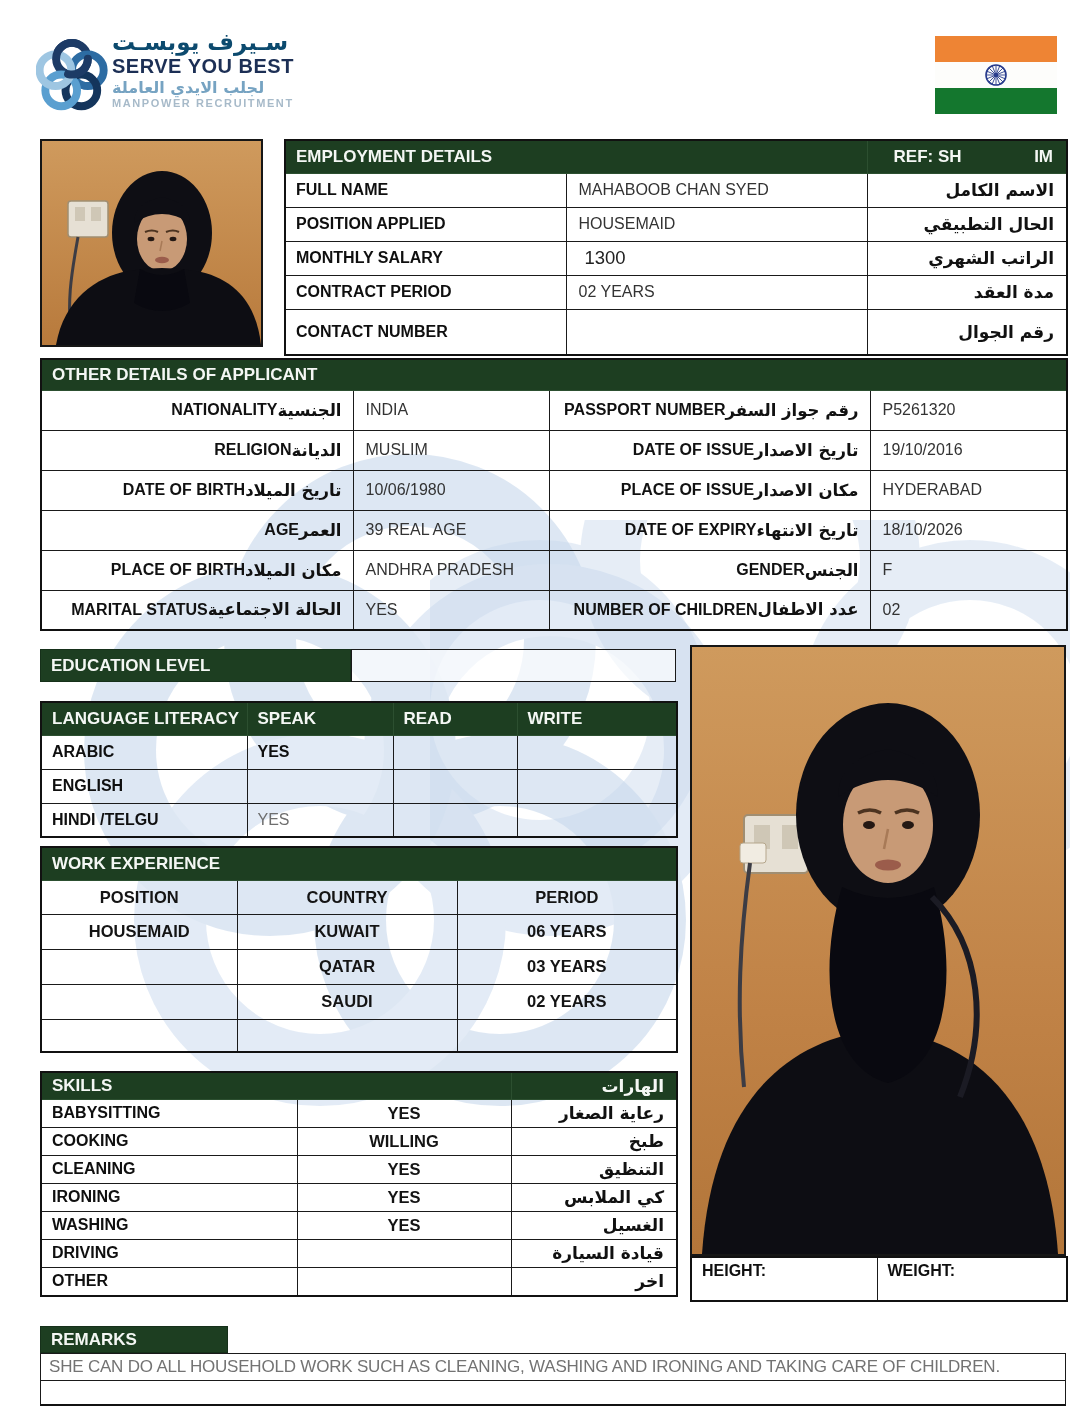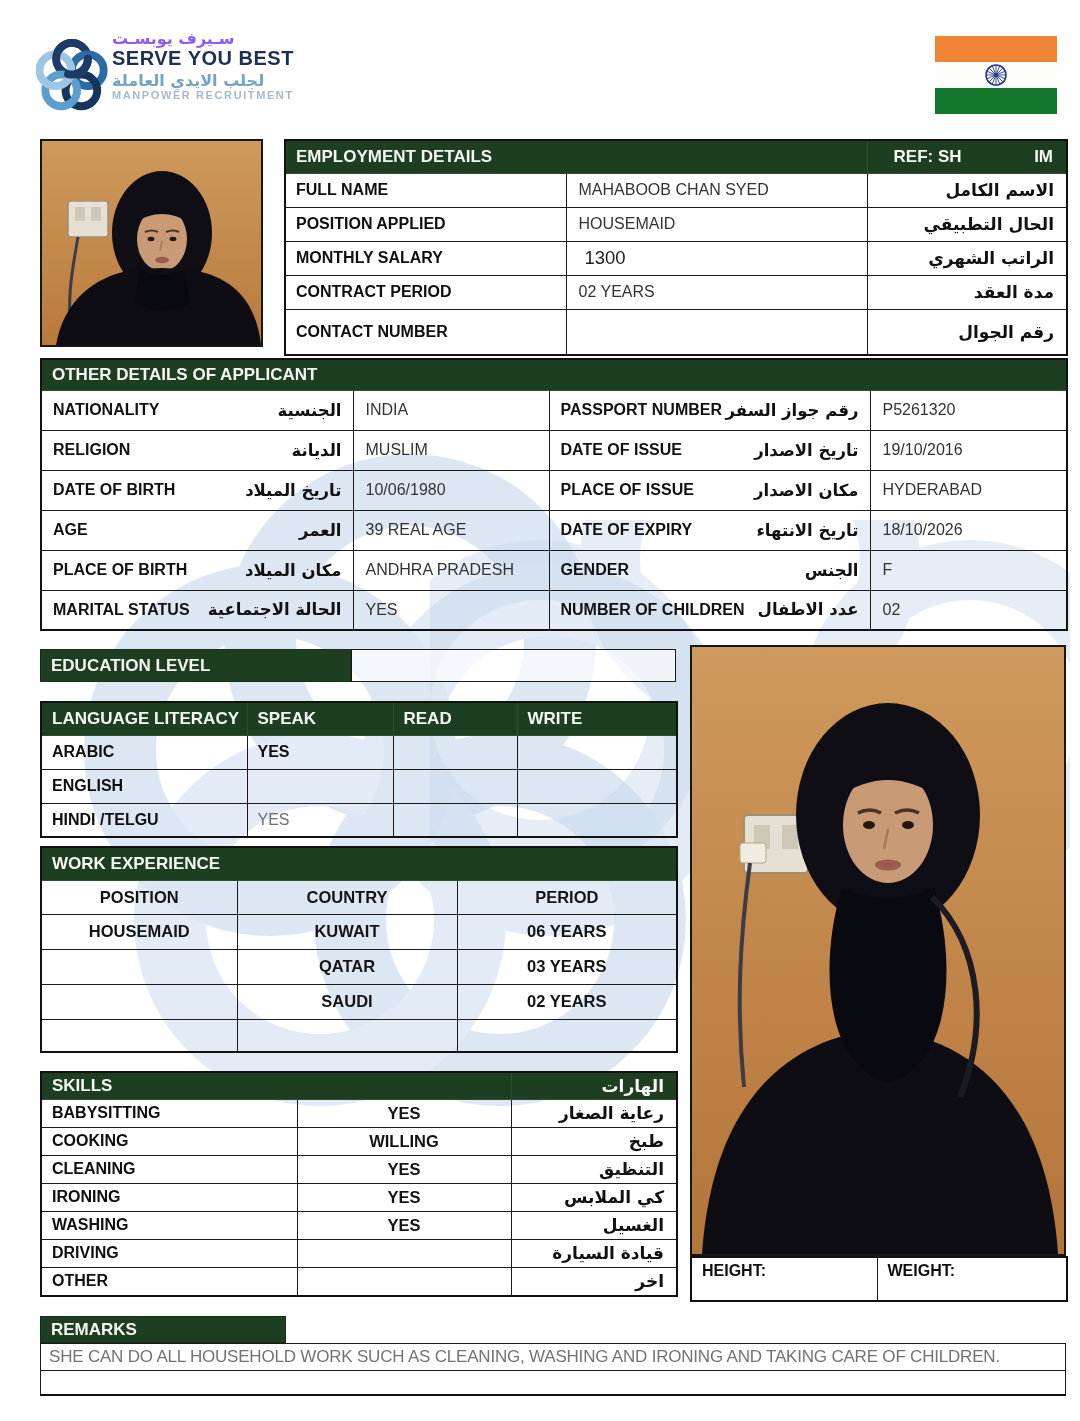--- a/index.html
+++ b/index.html
@@ -3,39 +3,39 @@
 <meta charset="utf-8">
 <style>
   html,body{margin:0;padding:0;background:#e9e9e9;}
   .page{position:relative;width:1080px;height:1421px;background:#ffffff;overflow:hidden;
         font-family:"Liberation Sans",sans-serif;color:#111;margin:0 auto;}
   .abs{position:absolute;}
   
   .wm{position:absolute;z-index:0;pointer-events:none;}
   
   .logo-text{position:absolute;left:112px;top:30px;width:260px;line-height:1.08;z-index:2;}
-  .logo-ar{font-family:"DejaVu Sans",sans-serif;font-size:16px;font-weight:bold;color:#8b5cf6;}
+  .logo-ar{font-family:"DejaVu Sans",sans-serif;font-size:23px;font-weight:bold;color:#0c4a6e;}
   .logo-en{font-size:20px;font-weight:bold;color:#1c2f55;letter-spacing:.5px;margin-top:1px;}
   .logo-ar2{font-family:"DejaVu Sans",sans-serif;font-size:16px;font-weight:bold;color:#76a3c2;margin-top:2px;}
   .logo-en2{font-size:11px;font-weight:bold;color:#a7bac9;letter-spacing:1.6px;margin-top:1px;}
   
   .flag{position:absolute;left:935px;top:36px;width:122px;height:78px;z-index:2;}
   .flag .band{width:100%;height:26px;}
   .flag .mid{position:relative;background:#fdfdfb;}
   .flag svg{position:absolute;left:50%;top:50%;transform:translate(-50%,-50%);}
   
   table{border-collapse:collapse;table-layout:fixed;z-index:1;position:absolute;background:transparent;}
   td{border:1.5px solid #1a1a1a;overflow:hidden;white-space:nowrap;vertical-align:middle;}
   .otbl{border:2px solid #111;}
   .hdr{background:#1d3e21;color:#f4f7f4;font-weight:bold;font-size:17px;border:1.5px solid #2c4f30;padding-left:16px;}
   .hdr.pl{padding-left:10px;}
   .lbl{font-weight:bold;font-size:16px;color:#0f0f0f;padding-left:10px;}
   .val{font-size:16px;color:#333;padding-left:12px;}
   .arb{font-family:"DejaVu Sans",sans-serif;font-weight:bold;font-size:17px;text-align:right;padding-right:12px;direction:rtl;}
-  .dual{display:flex;justify-content:space-between;align-items:center;}
+  .dual{display:flex;justify-content:flex-end;align-items:center;}
   .dual .en{font-weight:bold;font-size:16px;padding-left:10px;}
   .dual .ar{font-family:"DejaVu Sans",sans-serif;font-weight:bold;font-size:16.5px;padding-right:10px;direction:rtl;}
   .ctr{text-align:center;font-weight:bold;font-size:16.5px;color:#141414;}
   .muted{color:#6e6e6e;font-weight:normal;}
   .refcell{display:flex;justify-content:space-between;align-items:center;padding:0 12px 0 10px;}
   .patch{background:#fff;padding:1px 26px 1px 6px;font-size:18.5px;color:#222;box-shadow:0 0 0 5px #fff;}
   .greenbox{background:#1d3e21;color:#f4f7f4;font-weight:bold;font-size:17px;
             display:flex;align-items:center;padding-left:10px;border:1.5px solid #16301a;box-sizing:border-box;z-index:1;}
   .whitebox{background:rgba(255,255,255,.65);border:1.5px solid #1a1a1a;box-sizing:border-box;z-index:1;}
   .photo-frame{border:2px solid #161616;box-sizing:border-box;z-index:1;background:#c28246;}
@@ -454,18 +454,18 @@
     </tr>
     <tr style="height:29px">
       <td class="lbl">OTHER</td>
       <td class="ctr"></td>
       <td class="arb">اخر</td>
     </tr>
   </tbody>
     </table>
 
   <div class="abs remarks-wrap" style="left:40px;top:1316px;width:1026px;">
-    <div class="greenbox" style="width:246px;height:27px;">REMARKS</div>
+    <div class="greenbox" style="width:188px;height:27px;margin-top:10px;">REMARKS</div>
     <div class="rem-text" style="width:1026px;height:28px;">SHE CAN DO ALL HOUSEHOLD WORK SUCH AS CLEANING, WASHING AND IRONING AND TAKING CARE OF CHILDREN.</div>
     <div class="rem-empty" style="width:1026px;height:25px;"></div>
   </div>
 
 </div>
 
 </body></html>

